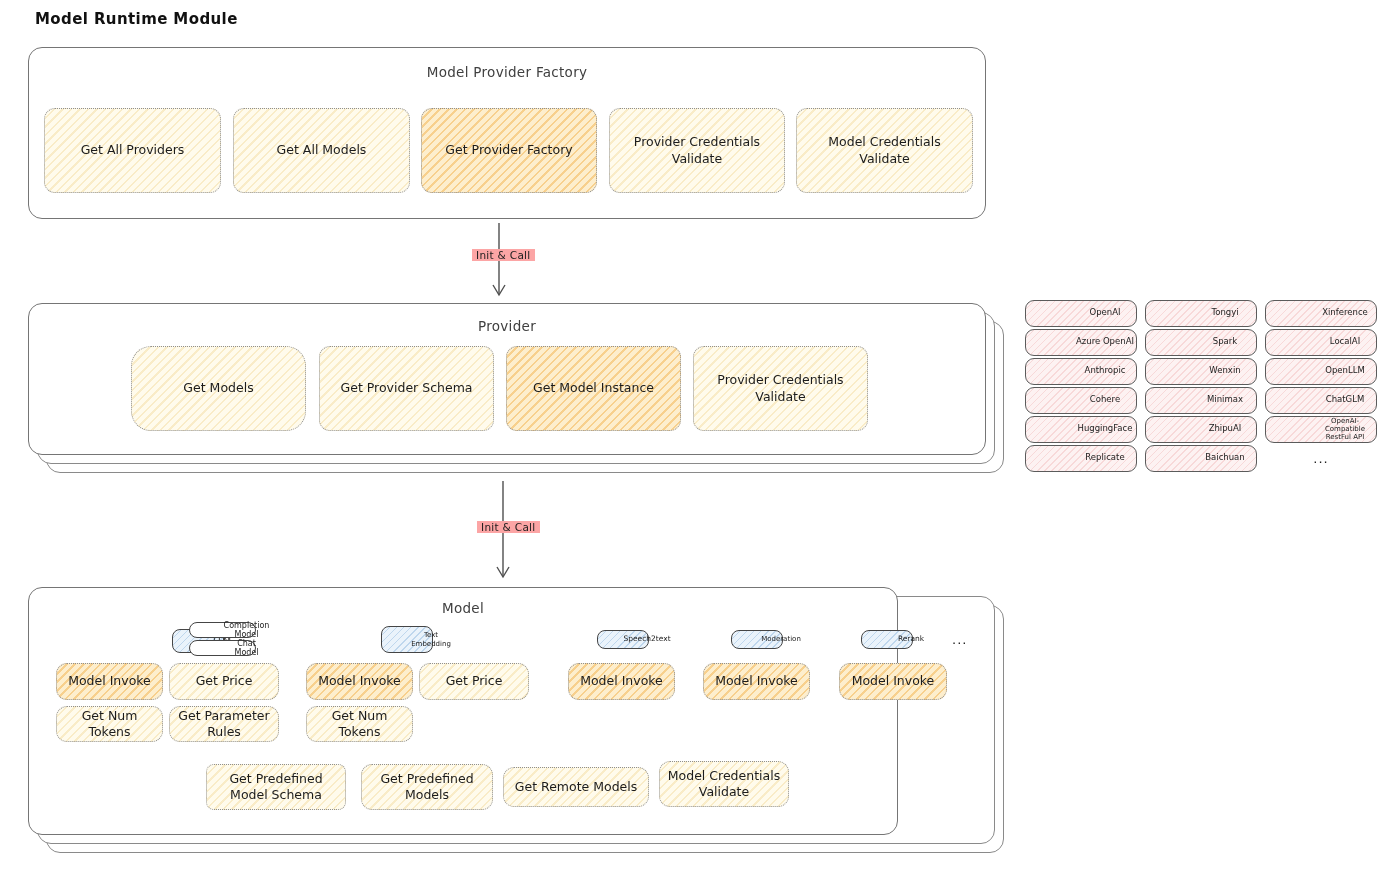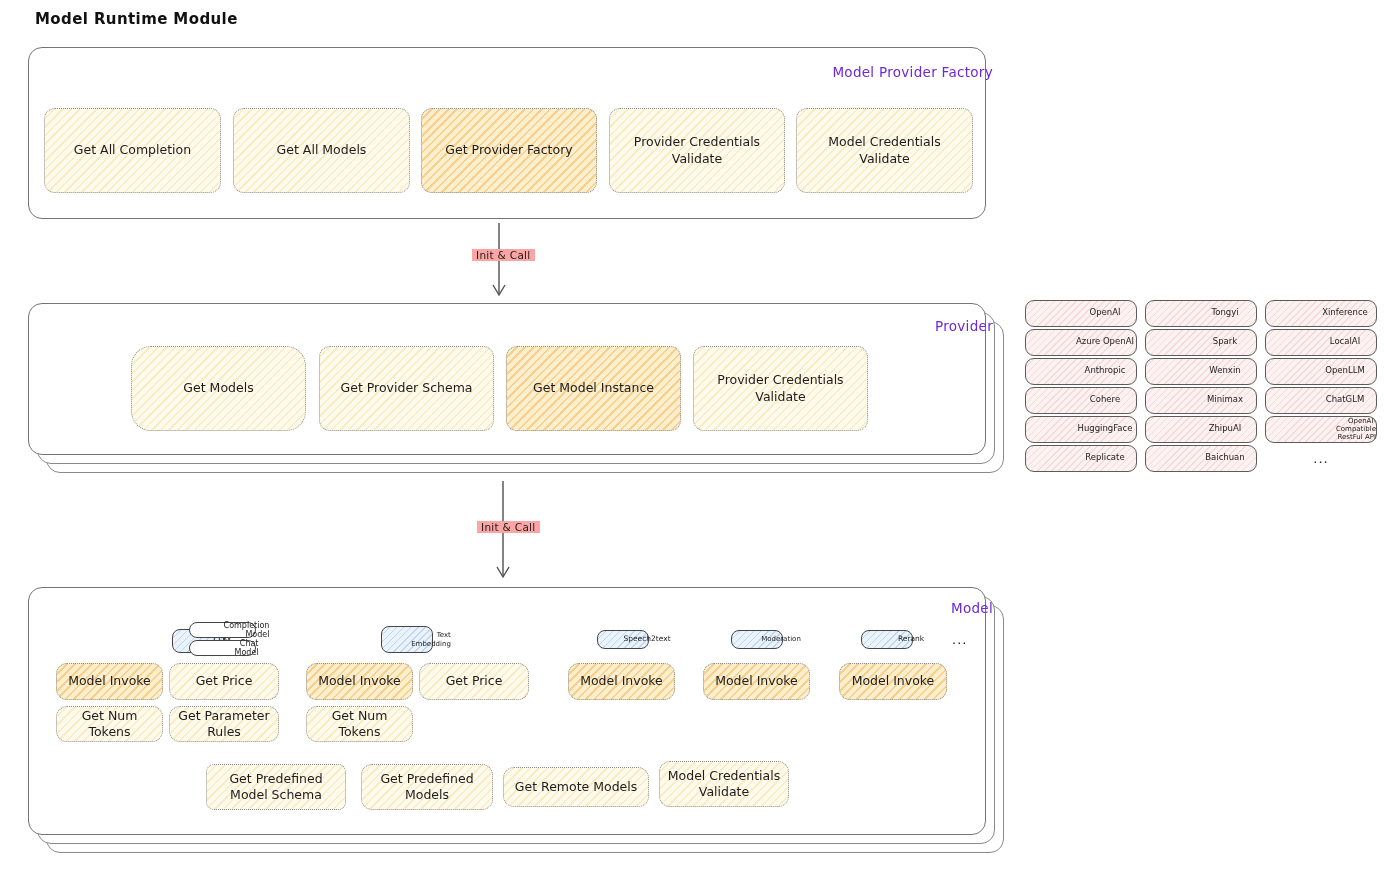--- a/index.html
+++ b/index.html
@@ -13,41 +13,41 @@
     font-size:15px; font-weight:700; letter-spacing:.4px; color:#111;
   }
   
   .big-box {
     position:absolute; background:#fff; border:1.6px solid #757575; border-radius:14px;
   }
   .stack-layer {
     position:absolute; background:#fff; border:1.5px solid #8a8a8a; border-radius:14px;
   }
   .box-title {
-    position:absolute; left:8px; width:100%; text-align:right;
-    font-size:13.5px; letter-spacing:.3px; color:#6d28d9;
+    position:absolute; left:0; width:100%; text-align:center;
+    font-size:13.5px; letter-spacing:.3px; color:#404040;
   }
   
   .node {
     position:absolute; display:flex; align-items:center; justify-content:center;
     text-align:center; font-size:12.5px; line-height:1.3; padding:4px 6px;
     border:1.5px dotted #8f8f8f; border-radius:11px; color:#1c1c1c;
   }
   .node.yellow {
     background-color:#fffbec;
     background-image:repeating-linear-gradient(135deg, rgba(240,210,140,.38) 0 1.6px, transparent 1.6px 6px);
   }
   .node.orange {
     background-color:#fdeecd;
     background-image:repeating-linear-gradient(135deg, rgba(242,177,77,.5) 0 1.8px, transparent 1.8px 6px);
   }
   
   .pill {
     position:absolute; display:flex; align-items:center; justify-content:center;
-    text-align:right; line-height:1.15; color:#222;padding-left:48px;
+    text-align:center; line-height:1.15; color:#222;padding-left:48px;
   }
   .pill.pink {
     background-color:#fdf2f2;
     background-image:repeating-linear-gradient(135deg, rgba(238,170,170,.35) 0 1.2px, transparent 1.2px 5px);
     border:1.4px solid #5b5b5b; border-radius:9px; font-size:8.5px;
   }
   .pill.blue {
     background-color:#eaf3fb;
     background-image:repeating-linear-gradient(135deg, rgba(125,172,216,.4) 0 1.2px, transparent 1.2px 5px);
     border:1.3px solid #454545; border-radius:8px; font-size:9px;
@@ -75,21 +75,21 @@
 </style>
 </head>
 <body>
 
 <div>
 
   <div class="page-title">Model Runtime Module</div>
 
   <div class="big-box" style="left:28px; top:47px; width:958px; height:172px;">
     <div class="box-title" style="top:16px;">Model Provider Factory</div>
-    <div class="node yellow" style="left:15px;  top:60px; width:177px; height:85px;">Get All Completion</div>
+    <div class="node yellow" style="left:15px;  top:60px; width:177px; height:85px;">Get All Providers</div>
     <div class="node yellow" style="left:204px; top:60px; width:177px; height:85px;">Get All Models</div>
     <div class="node orange" style="left:392px; top:60px; width:176px; height:85px;">Get Provider Factory</div>
     <div class="node yellow" style="left:580px; top:60px; width:176px; height:85px;">Provider Credentials Validate</div>
     <div class="node yellow" style="left:767px; top:60px; width:177px; height:85px;">Model Credentials Validate</div>
   </div>
 
   <div class="arrow" style="left:490px; top:223px;">
     <svg width="18" height="76" viewBox="0 0 18 76">
       <line x1="9" y1="0" x2="9" y2="71" stroke="#4f4f4f" stroke-width="1.4"></line>
       <path d="M3 62 L9 72 L15 62" fill="none" stroke="#4f4f4f" stroke-width="1.4"></path>
@@ -167,21 +167,21 @@
   <div class="arrow" style="left:494px; top:481px;">
     <svg width="18" height="100" viewBox="0 0 18 100">
       <line x1="9" y1="0" x2="9" y2="95" stroke="#4f4f4f" stroke-width="1.4"></line>
       <path d="M3 86 L9 96 L15 86" fill="none" stroke="#4f4f4f" stroke-width="1.4"></path>
     </svg>
   </div>
   <div class="arrow-label" style="left:477px; top:521px;">Init &amp; Call</div>
 
   <div class="stack-layer" style="left:46px; top:605px; width:958px; height:248px;"></div>
   <div class="stack-layer" style="left:37px; top:596px; width:958px; height:248px;"></div>
-  <div class="big-box" style="left:28px; top:587px; width:958px; height:248px;">
+  <div class="big-box" style="left:28px; top:587px; width:870px; height:248px;">
     <div class="box-title" style="top:12px;">Model</div>
 
     <div class="pill blue" style="left:102px; top:41px; width:52px; height:24px;margin-left:41px;">LLM</div>
     <div class="pill white" style="left:160px; top:34px; width:67px; height:16px;">Completion Model</div>
     <div class="pill white" style="left:160px; top:52px; width:67px; height:16px;">Chat Model</div>
     <div class="pill blue" style="left:352px; top:38px; width:52px; height:27px; font-size:7px;">Text Embedding</div>
     <div class="pill blue" style="left:568px; top:42px; width:52px; height:19px; font-size:7.5px;">Speech2text</div>
     <div class="pill blue" style="left:702px; top:42px; width:52px; height:19px; font-size:7px;">Moderation</div>
     <div class="pill blue" style="left:832px; top:42px; width:52px; height:19px; font-size:7.5px;">Rerank</div>
     <div class="plain-ellipsis" style="left:923px; top:44px;">...</div>

